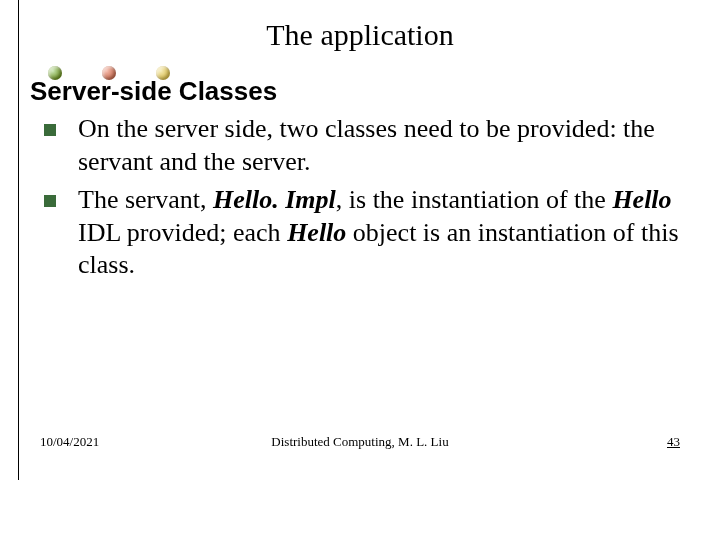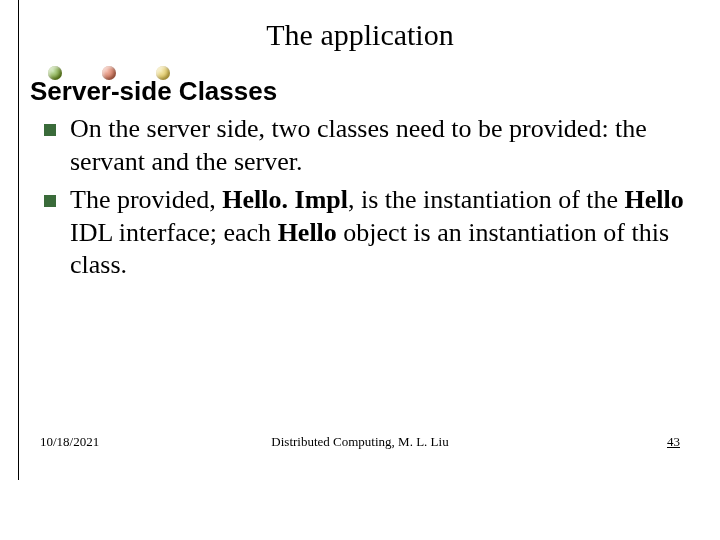--- a/index.html
+++ b/index.html
@@ -63,34 +63,35 @@
     margin-bottom: 6px;
   }
   .bullets {
     font-size: 26px;
     line-height: 1.25;
   }
   .item {
     display: flex;
     align-items: flex-start;
     margin-bottom: 6px;
+    gap: 8px;
   }
   .sq {
     width: 12px;
     height: 12px;
     background: #3a6b3a;
     flex: 0 0 12px;
     margin-top: 11px;
     margin-left: 14px;
     margin-right: 14px;
   }
   .txt {
     flex: 1;
   }
-  .bi { font-weight: bold; }
+  .bi { font-style: italic; font-weight: bold; }
   .footer {
     position: absolute;
     bottom: 14px;
     left: 0;
     width: 720px;
     font-size: 13px;
   }
   .f-date   { position: absolute; left: 40px;  bottom: 0; }
   .f-center { position: absolute; left: 0; right: 0; bottom: 0; text-align: center; }
   .f-page   { position: absolute; right: 40px; bottom: 0; text-decoration: underline; }
@@ -111,23 +112,23 @@
 
   <div class="body">
     <div class="subheading">Server-side Classes</div>
     <div class="bullets" id="bullets">
         <div class="item">
           <div class="sq"></div>
           <div class="txt"><span> On the server side, two classes need to be provided: the servant and the server.</span></div>
         </div>
         <div class="item">
           <div class="sq"></div>
-          <div class="txt"><span>The provided, </span><span class="bi">Hello. Impl</span><span>, is the instantiation of the </span><span class="bi">Hello</span><span> IDL interface; each </span><span class="bi">Hello</span><span> object is an instantiation of this class.</span></div>
+          <div class="txt"><span>The servant, </span><span class="bi">Hello. Impl</span><span>, is the instantiation of the </span><span class="bi">Hello</span><span> IDL provided; each </span><span class="bi">Hello</span><span> object is an instantiation of this class.</span></div>
         </div>
       </div>
   </div>
 
   <div class="footer">
-    <span class="f-date">10/18/2021</span>
+    <span class="f-date">10/04/2021</span>
     <span class="f-center">Distributed Computing, M. L. Liu</span>
     <span class="f-page">43</span>
   </div>
 </div>
 
 </body></html>

